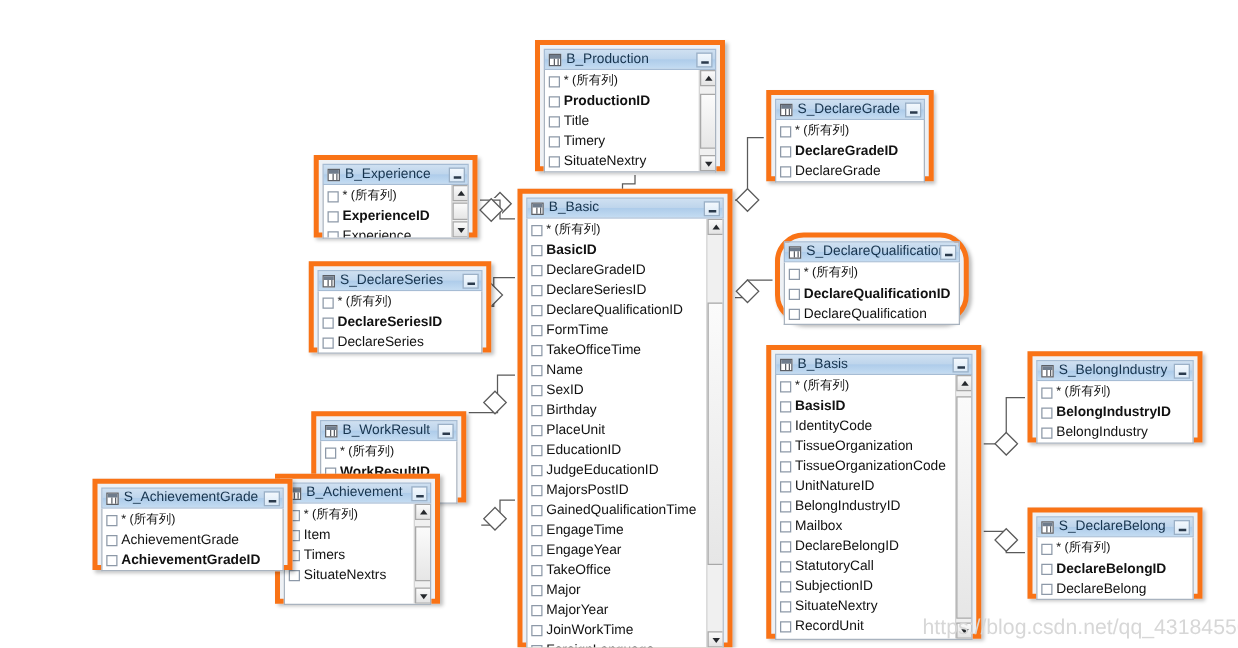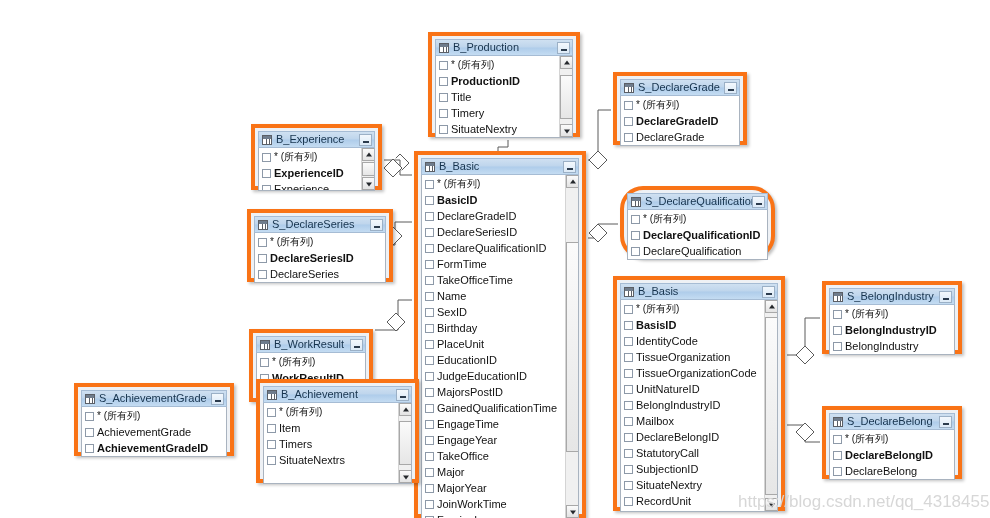--- a/index.html
+++ b/index.html
@@ -545,21 +545,21 @@
               <span class="cb"></span>
               <span class="nm">WorkResultID</span>
             </div>
             <div class="row">
               <span class="cb"></span>
               <span class="nm">WorkResult</span>
             </div>
           </div>
         </div>
       </div>
-      <div class="tbl" style="left: 220px; top: 379px; width: 163px; height: 104px; margin-left: 36px;">
+      <div class="tbl" style="left: 220px; top: 379px; width: 132px; height: 104px;">
         <div class="bar">
           <span class="gridicon"></span>
           <span class="ttl">B_Achievement</span>
           <span class="mini"></span>
         </div>
         <div class="body" style="height: 81px;">
           <div class="cols">
             <div class="row all">
               <span class="cb"></span>
               <span class="nm">* (所有列)</span>

